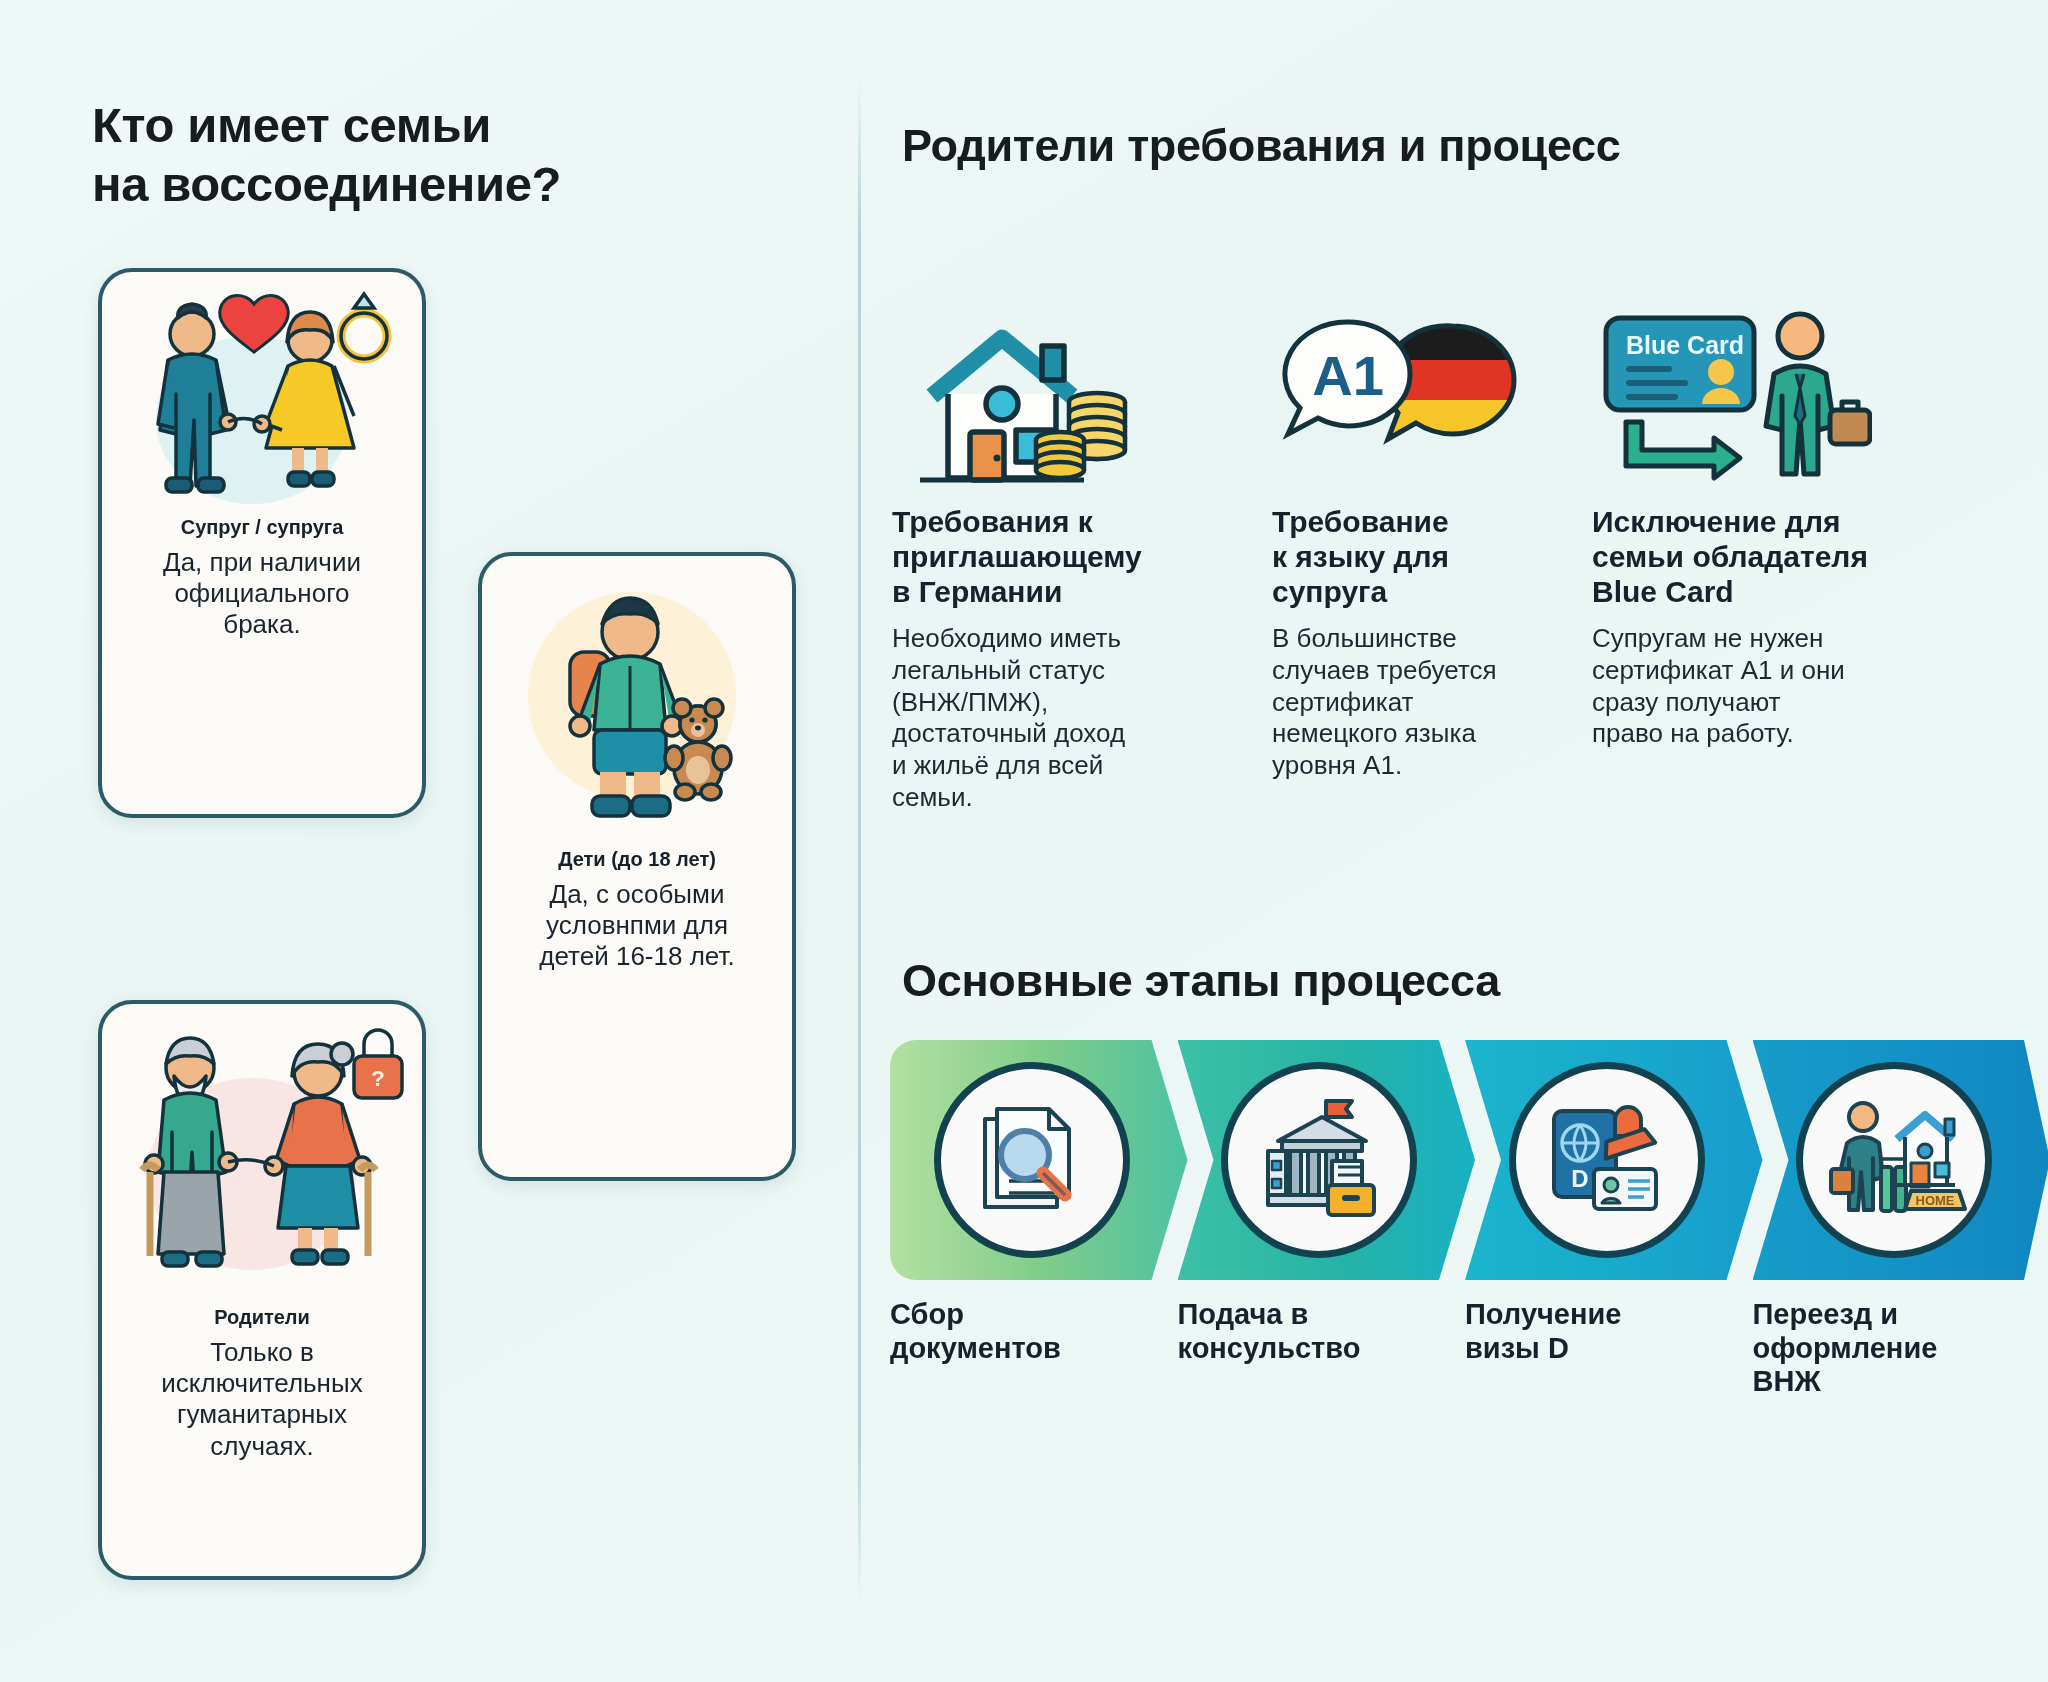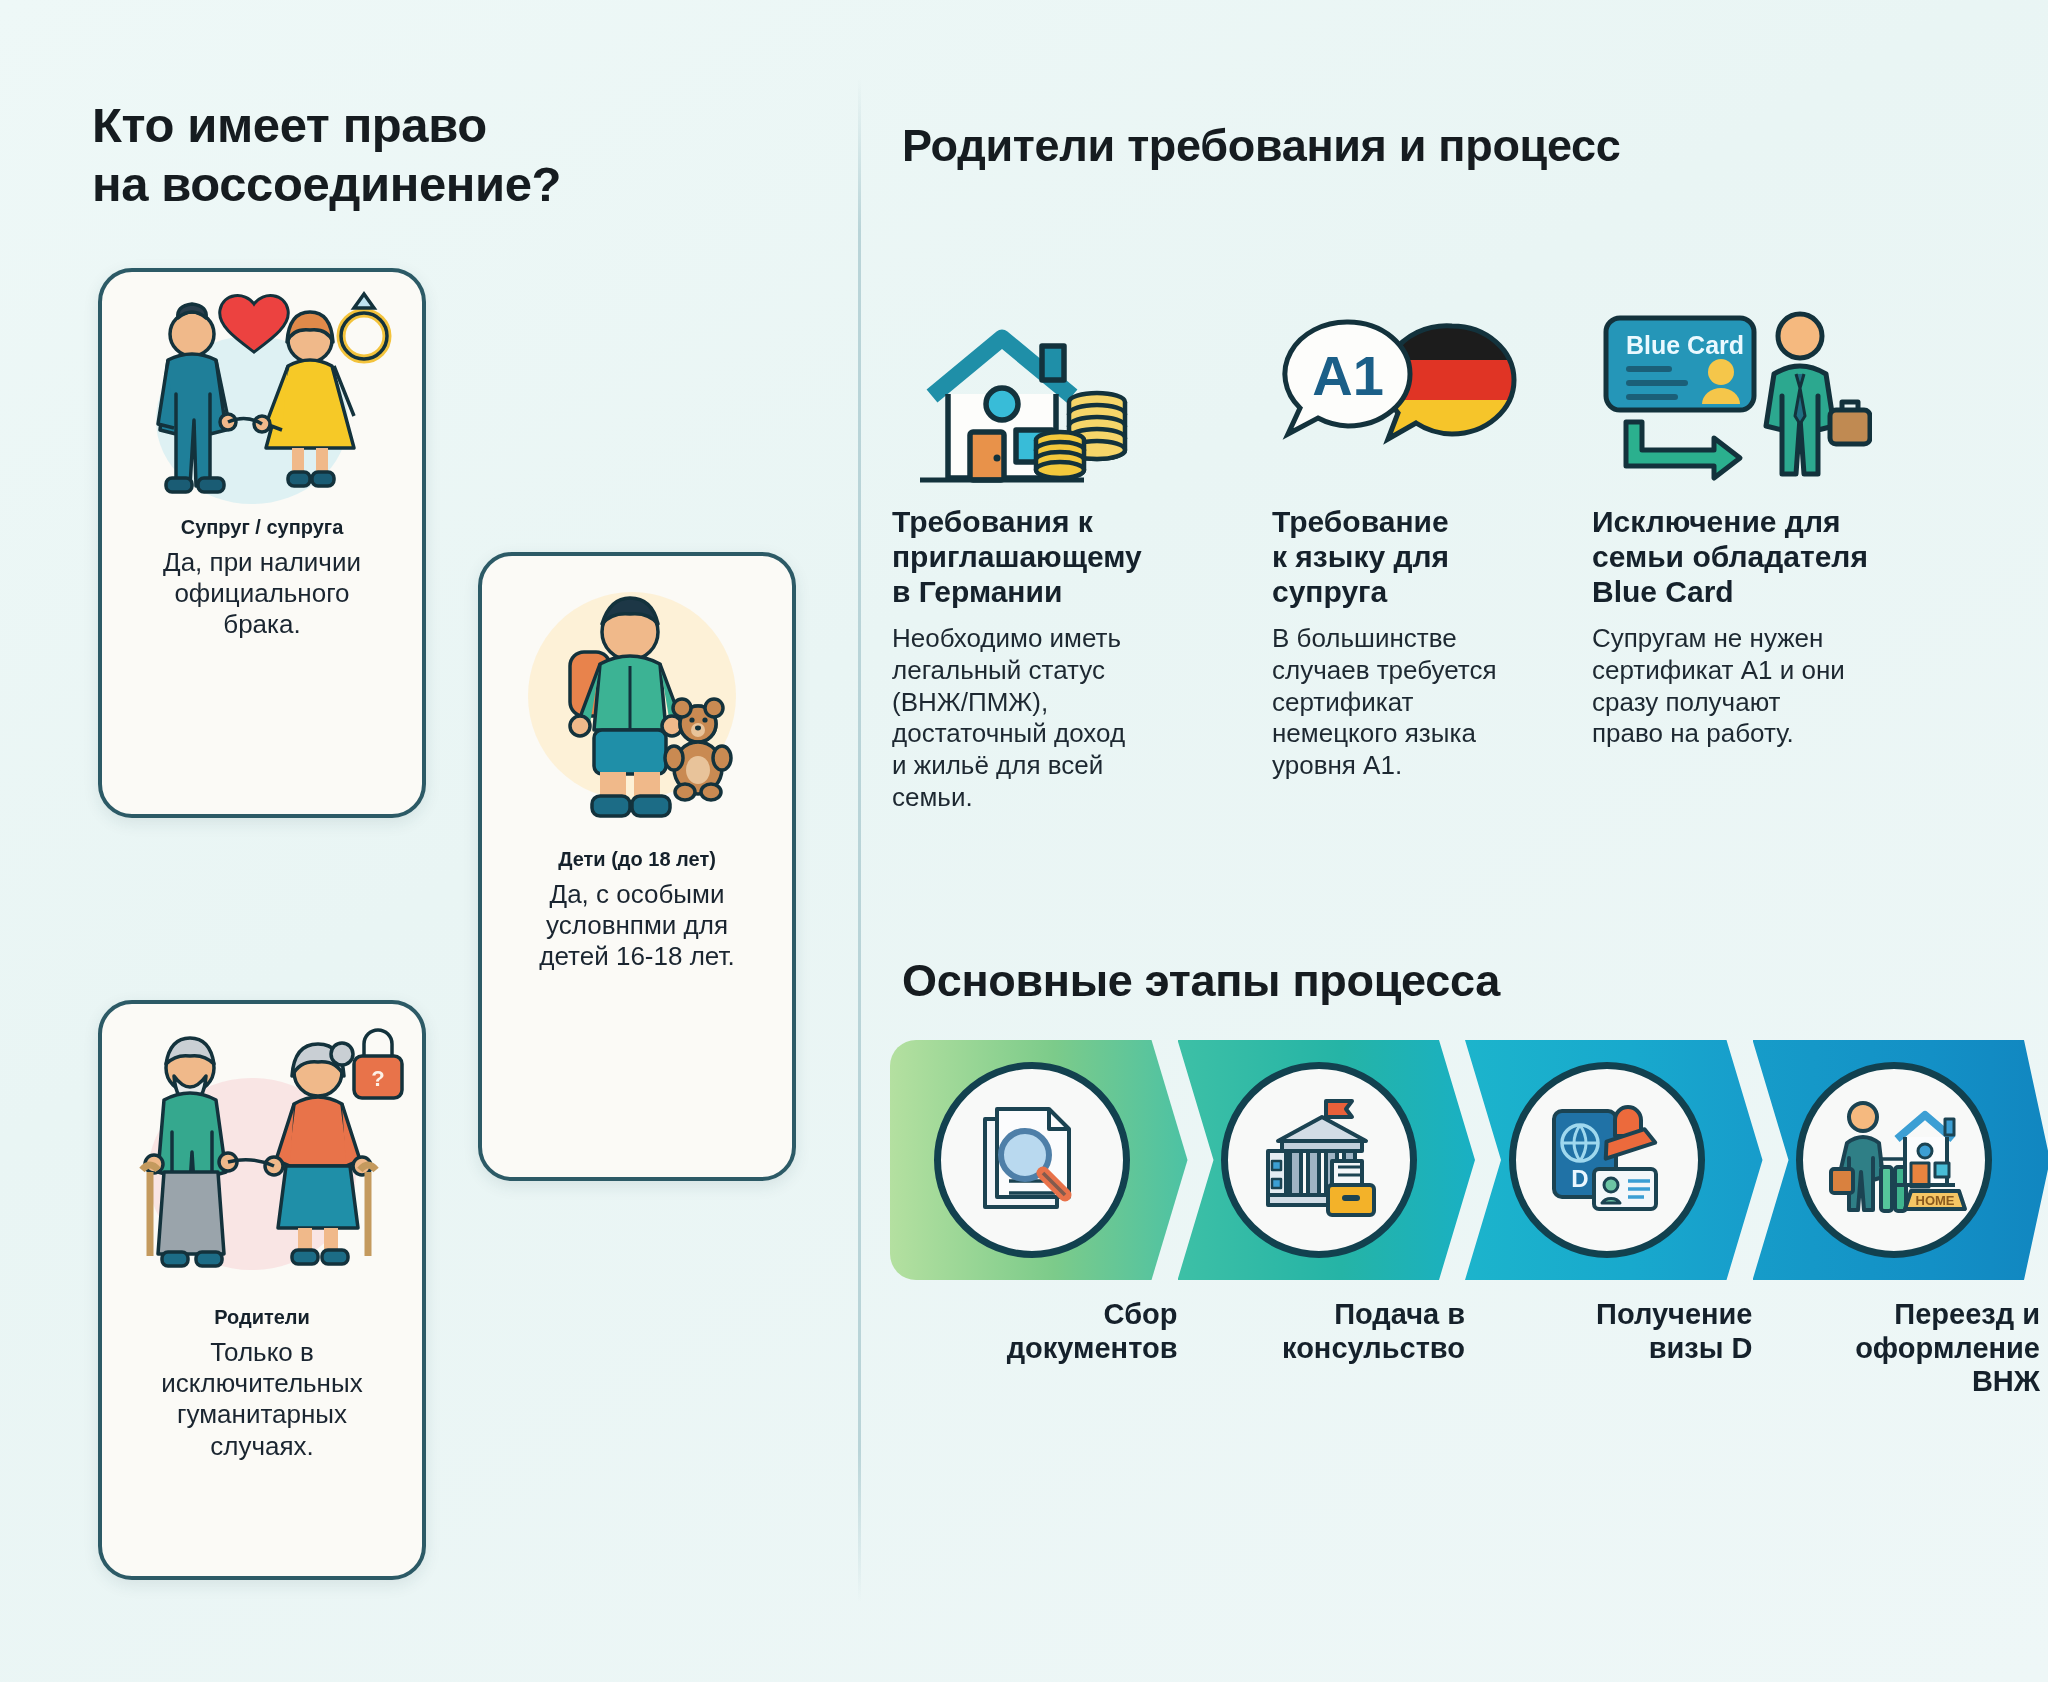--- a/index.html
+++ b/index.html
@@ -98,34 +98,34 @@
     clip-path: polygon(0 0, calc(100% - 36px) 0, 100% 50%, calc(100% - 36px) 100%, 0 100%, 36px 50%);
   }
   .chev-circle {
     width: 196px; height: 196px; border-radius: 50%;
     background: #f8f9f8; border: 7px solid #12414f;
     display: flex; align-items: center; justify-content: center;
     margin-left: -14px;
   }
   .step-labels { display: flex; margin-top: 18px; }
   .step-label {
-    flex: 1; text-align: right; font-size: 29px; font-weight: 700;
+    flex: 1; text-align: left; font-size: 29px; font-weight: 700;
     color: #15212b; line-height: 1.16; white-space: pre-line;
   }
 
   svg { display: block; }
 </style>
 </head>
 <body>
 
 <div id="root">
 
   <div class="left-col">
 
-    <div class="main-title" style="white-space:pre-line;">Кто имеет право
+    <div class="main-title" style="white-space:pre-line;">Кто имеет семьи
 на воссоединение?</div>
 
     <div class="card" id="card-spouse">
       <div class="card-illus" style="height:242px;">
         <svg width="328" height="242" viewBox="0 0 328 242">
           <ellipse cx="150" cy="148" rx="96" ry="84" fill="#d8eef2" opacity="0.85"></ellipse>
 
           <path d="M152 32 c-9-13 -31-11 -34 6 c-3 16 18 30 34 42 c16-12 37-26 34-42 c-3-17 -25-19 -34-6z" fill="#ec4240" stroke="#13323c" stroke-width="3"></path>
 
           <g stroke="#13323c" stroke-width="3.5" fill="none">

